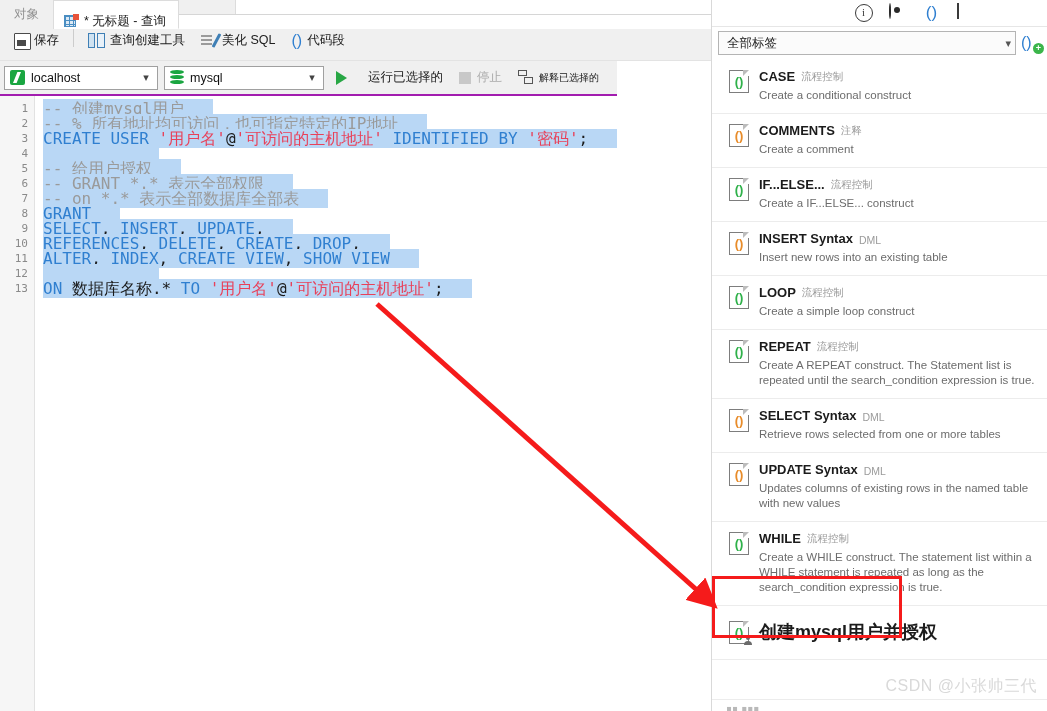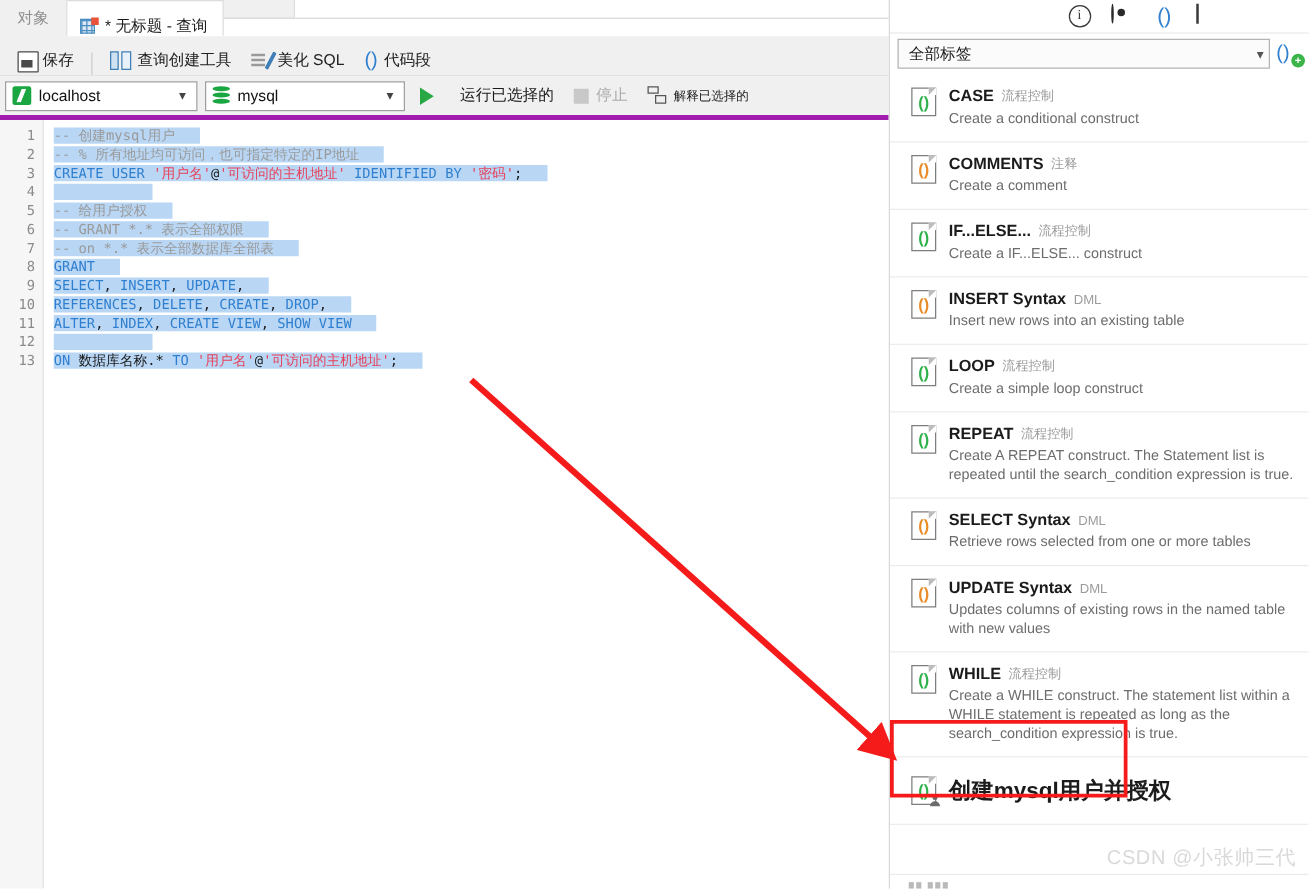--- a/index.html
+++ b/index.html
@@ -66,21 +66,21 @@
     border: 1px solid #4a8ec2;
   }
   .tab-icon .corner {
     position: absolute; right: 0; top: 0; width: 6px; height: 6px; background: #e8533a;
   }
 
   
   .toolbar1 {
     position: absolute; left: 0; top: 29px; width: 711px; height: 32px;
     background: #f0f0f0;
-    display: flex; align-items: flex-end;
+    display: flex; align-items: flex-start;
     padding-left: 6px;
     border-bottom: 1px solid #e3e3e3;
   }
   .tb-btn {
     display: flex; align-items: center; gap: 5px;
     padding: 3px 8px; font-size: 12.5px; color: #202020;
     white-space: nowrap;
   }
   .tb-sep { width: 1px; height: 18px; background: #cccccc; margin: 0 6px; }
 
@@ -102,25 +102,25 @@
     position:absolute; right:-1px; top:0px; width:3px; height:15px; background:#3f7fb5;
     transform: rotate(28deg); border-radius: 1px;
   }
   .ico-paren {
     font-size: 16px; color:#2f7fd0; font-weight: 400;
     font-family:"Liberation Sans", sans-serif; line-height: 1;
   }
 
   
   .toolbar2 {
-    position: absolute; left: 0; top: 61px; width: 711px; height: 35px;
+    position: absolute; left: 0; top: 61px; width: 617px; height: 35px;
     background: #f0f0f0;
     display: flex; align-items: center;
     padding-left: 4px; gap: 6px;
-    border-bottom: 4px solid #a21caf;
+    border-bottom: 2px solid #a21caf;
   }
   .combo {
     display: flex; align-items: center;
     height: 24px; background: #ffffff;
     border: 1px solid #a0a0a0;
     padding: 0 2px 0 5px;
     font-size: 12.5px; color: #111;
   }
   .combo .lbl { flex:1; padding-left: 6px; white-space:nowrap; }
   .combo .chev {
@@ -159,21 +159,21 @@
   }
   #gutter .ln {
     height: 15px; line-height: 15px; padding-right: 6px;
     font-family: "DejaVu Sans Mono", "Liberation Mono", monospace;
     font-size: 11px; color: #8a8a8a;
   }
   #code {
     position:absolute; left:35px; top:0; right:0; height:100%;
     padding-top: 5px; padding-left: 8px;
     font-family: "DejaVu Sans Mono", "Liberation Mono", monospace;
-    font-size: 11px;
+    font-size: 16px;
     white-space: pre;
   }
   #code .row { height: 15px; line-height: 15px; }
   #code .sel { background: #b9d7f5; }
   .c-comment { color: #9a9a9a; }
   .c-kw { color: #2f7fd0; }
   .c-str { color: #e8415a; }
   .c-plain { color: #1a1a1a; }
 
   

